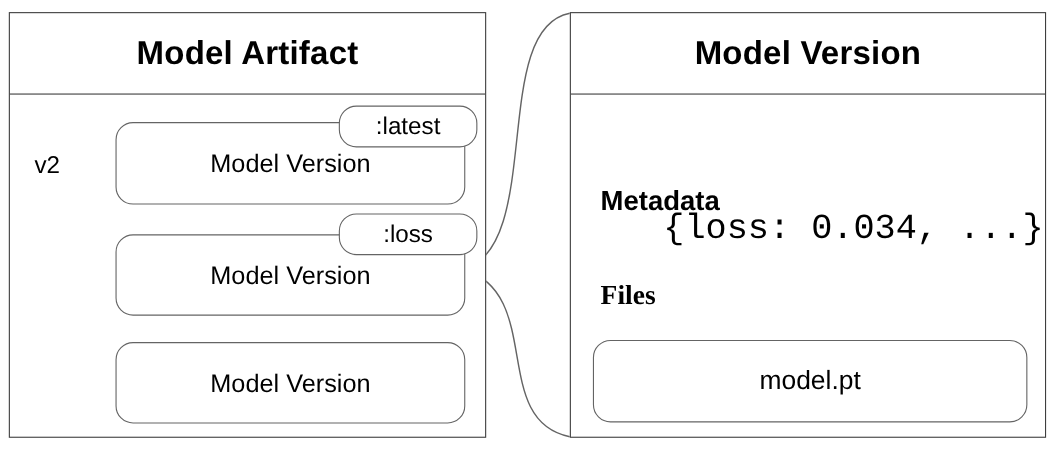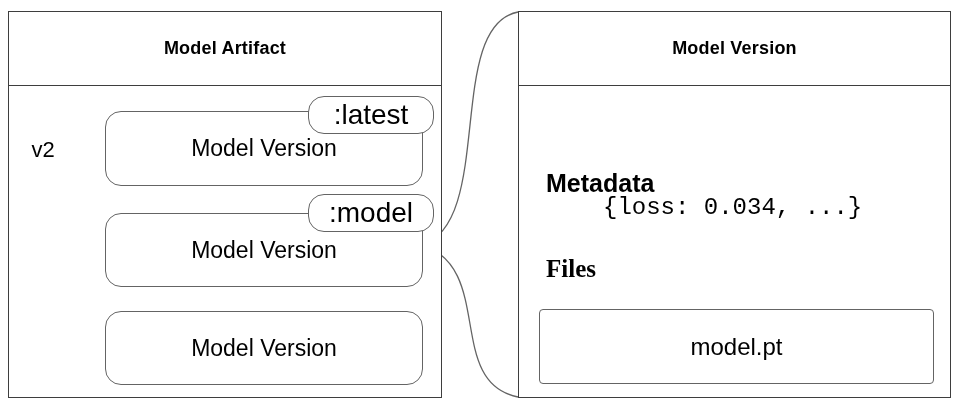--- a/index.html
+++ b/index.html
@@ -31,21 +31,21 @@
     height: 74px;
     border-bottom: 1.5px solid #3e3e3e;
     box-sizing: border-box;
   }
   .panel-title {
     position: absolute;
     left: 0; right: 0; top: 0; bottom: 0;
     display: flex;
     align-items: center;
     justify-content: center;
-    font-size: 18px;
+    font-size: 30px;
     font-weight: bold;
     letter-spacing: 0.2px;
     text-align: center;
   }
   .version-box {
     position: absolute;
     left: 96px;
     width: 318px;
     border: 1px solid #646464;
     border-radius: 16px;
@@ -62,21 +62,21 @@
     left: 299px;
     width: 126px;
     height: 38px;
     border: 1px solid #646464;
     border-radius: 16px;
     background: #ffffff;
     box-sizing: border-box;
     display: flex;
     align-items: center;
     justify-content: center;
-    font-size: 28px;
+    font-size: 22px;
     z-index: 2;
   }
   .version-label {
     position: absolute;
     left: 2px;
     width: 64px;
     text-align: center;
     font-size: 22px;
     z-index: 1;
   }
@@ -85,32 +85,32 @@
     left: 27px;
     font-size: 25px;
     font-weight: bold;
     line-height: 26px;
   }
   #metadata-value {
     position: absolute;
     left: 84px;
     top: 183px;
     font-family: "Liberation Mono", "DejaVu Sans Mono", monospace;
-    font-size: 24px;
+    font-size: 32px;
     line-height: 26px;
     white-space: pre;
   }
   #file-box {
     position: absolute;
     left: 20px;
     top: 297px;
     width: 395px;
     height: 75px;
     border: 1px solid #646464;
-    border-radius: 4px;
+    border-radius: 16px;
     background: #ffffff;
     box-sizing: border-box;
     display: flex;
     align-items: center;
     justify-content: center;
     font-size: 24px;
   }
   #connector-svg {
     position: absolute;
     left: 0; top: 0;
@@ -142,21 +142,21 @@
 
     <div class="tag-badge" style="top:84px;">
       <span>:latest</span>
     </div>
     <div class="version-label" style="top:125px;">v2</div>
     <div class="version-box" style="top:99px; height:75px;">
       <span>Model Version</span>
     </div>
 
     <div class="tag-badge" style="top:182px;">
-      <span>:model</span>
+      <span>:loss</span>
     </div>
     <div class="version-box" style="top:201px; height:74px;">
       <span>Model Version</span>
     </div>
 
     <div class="version-box" style="top:299px; height:74px;">
       <span>Model Version</span>
     </div>
   </div>
 

